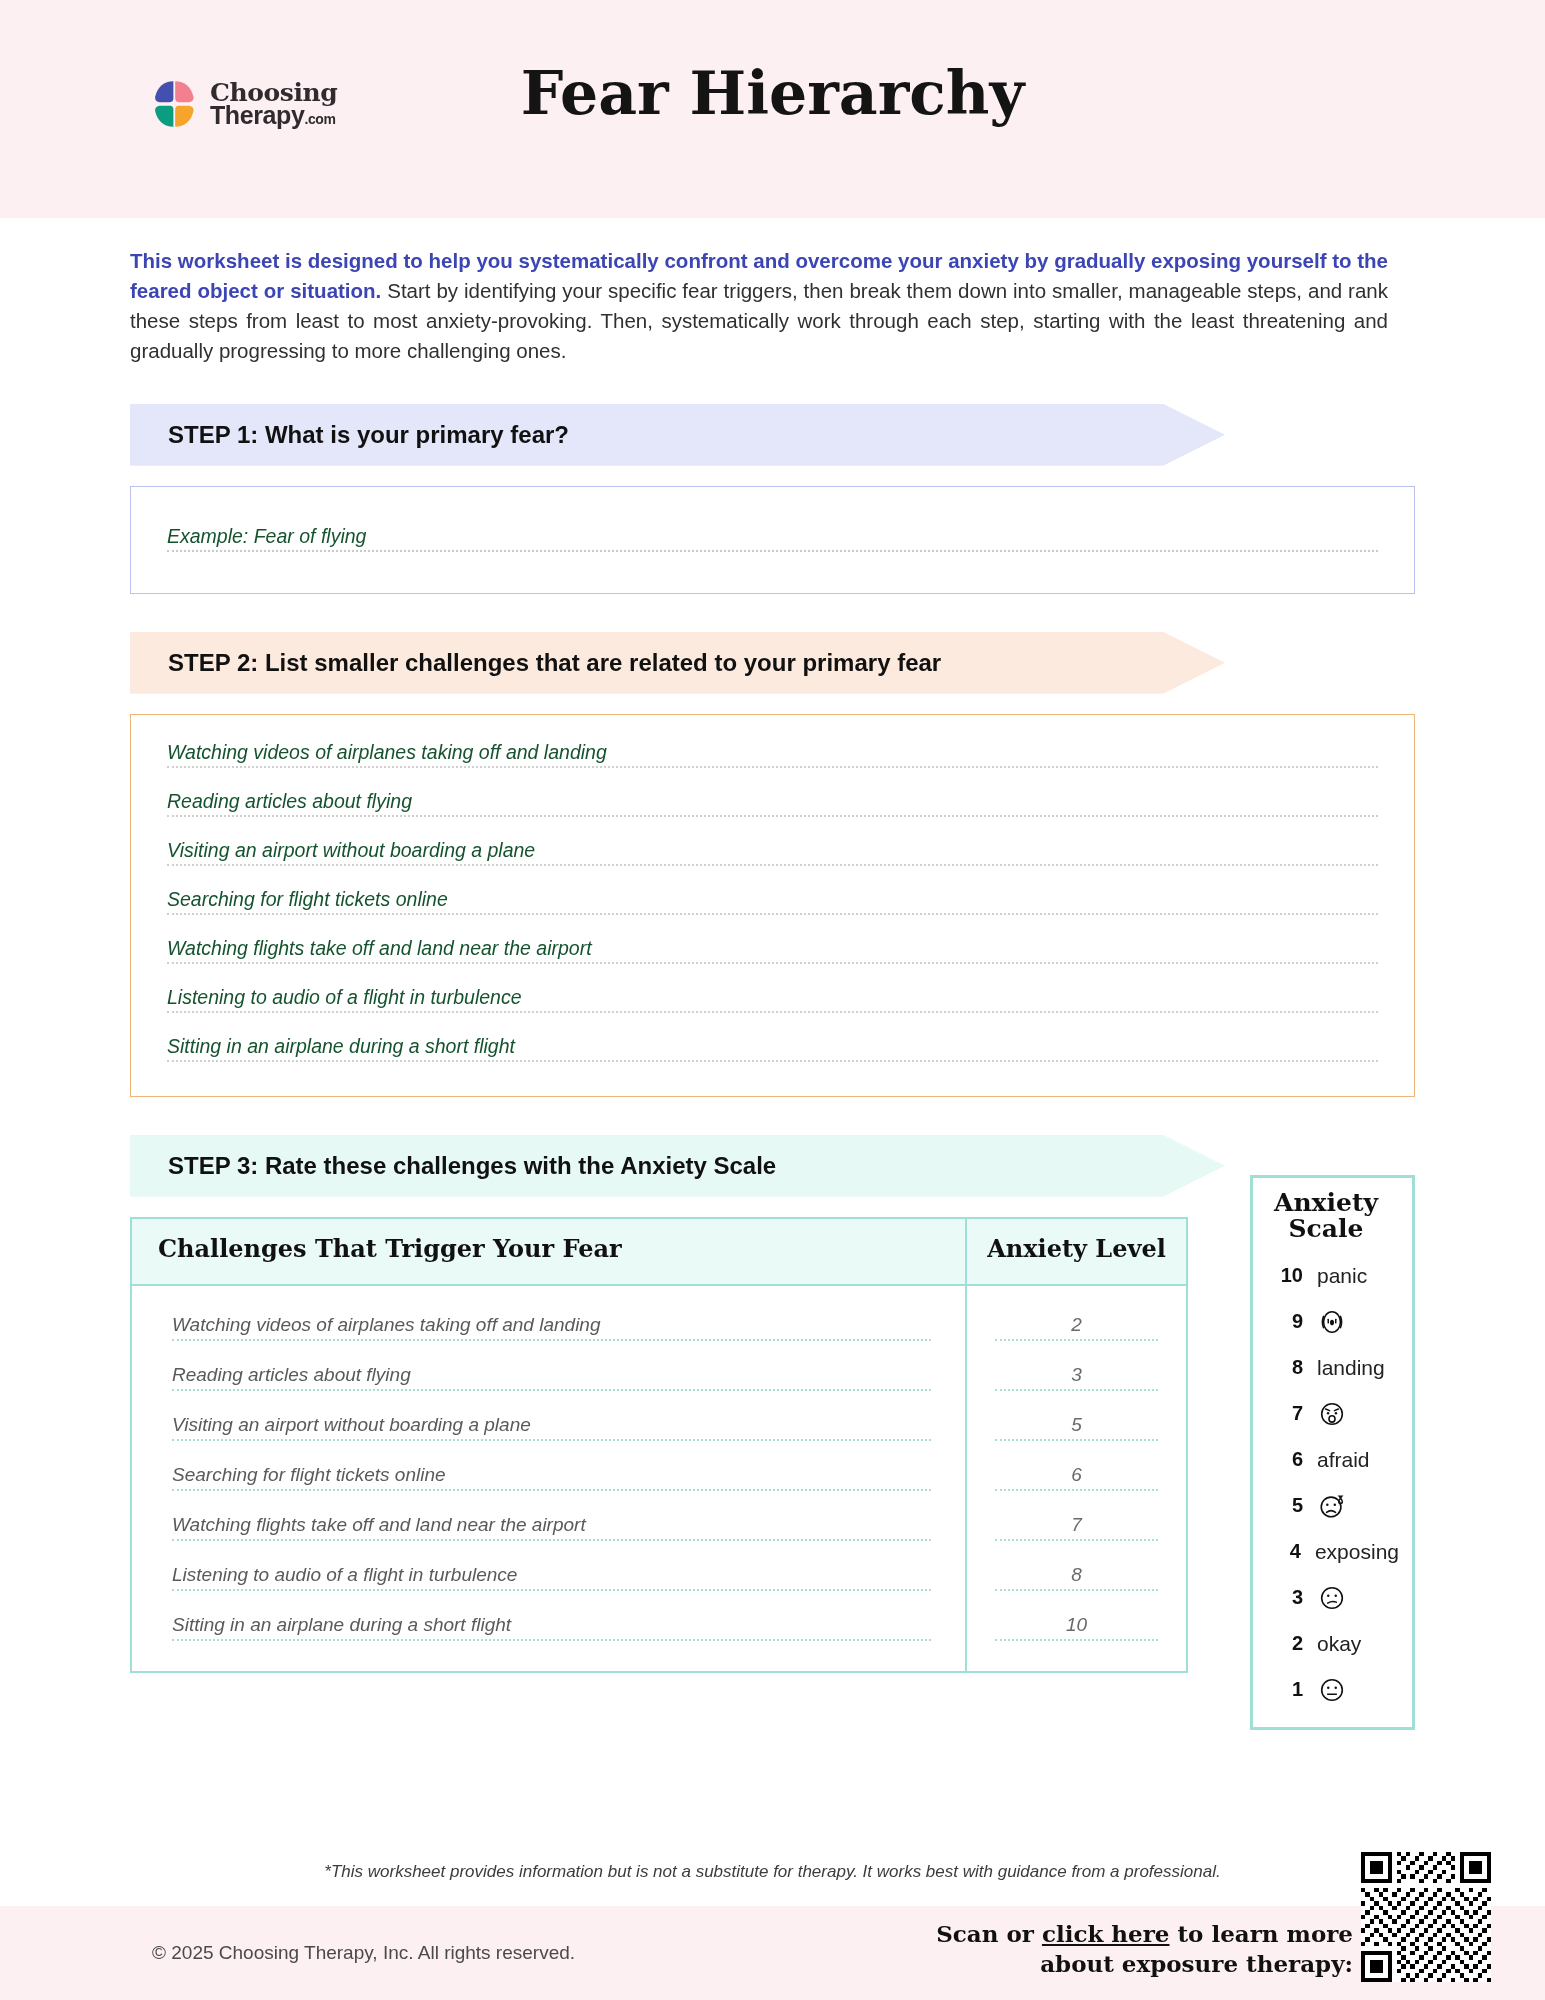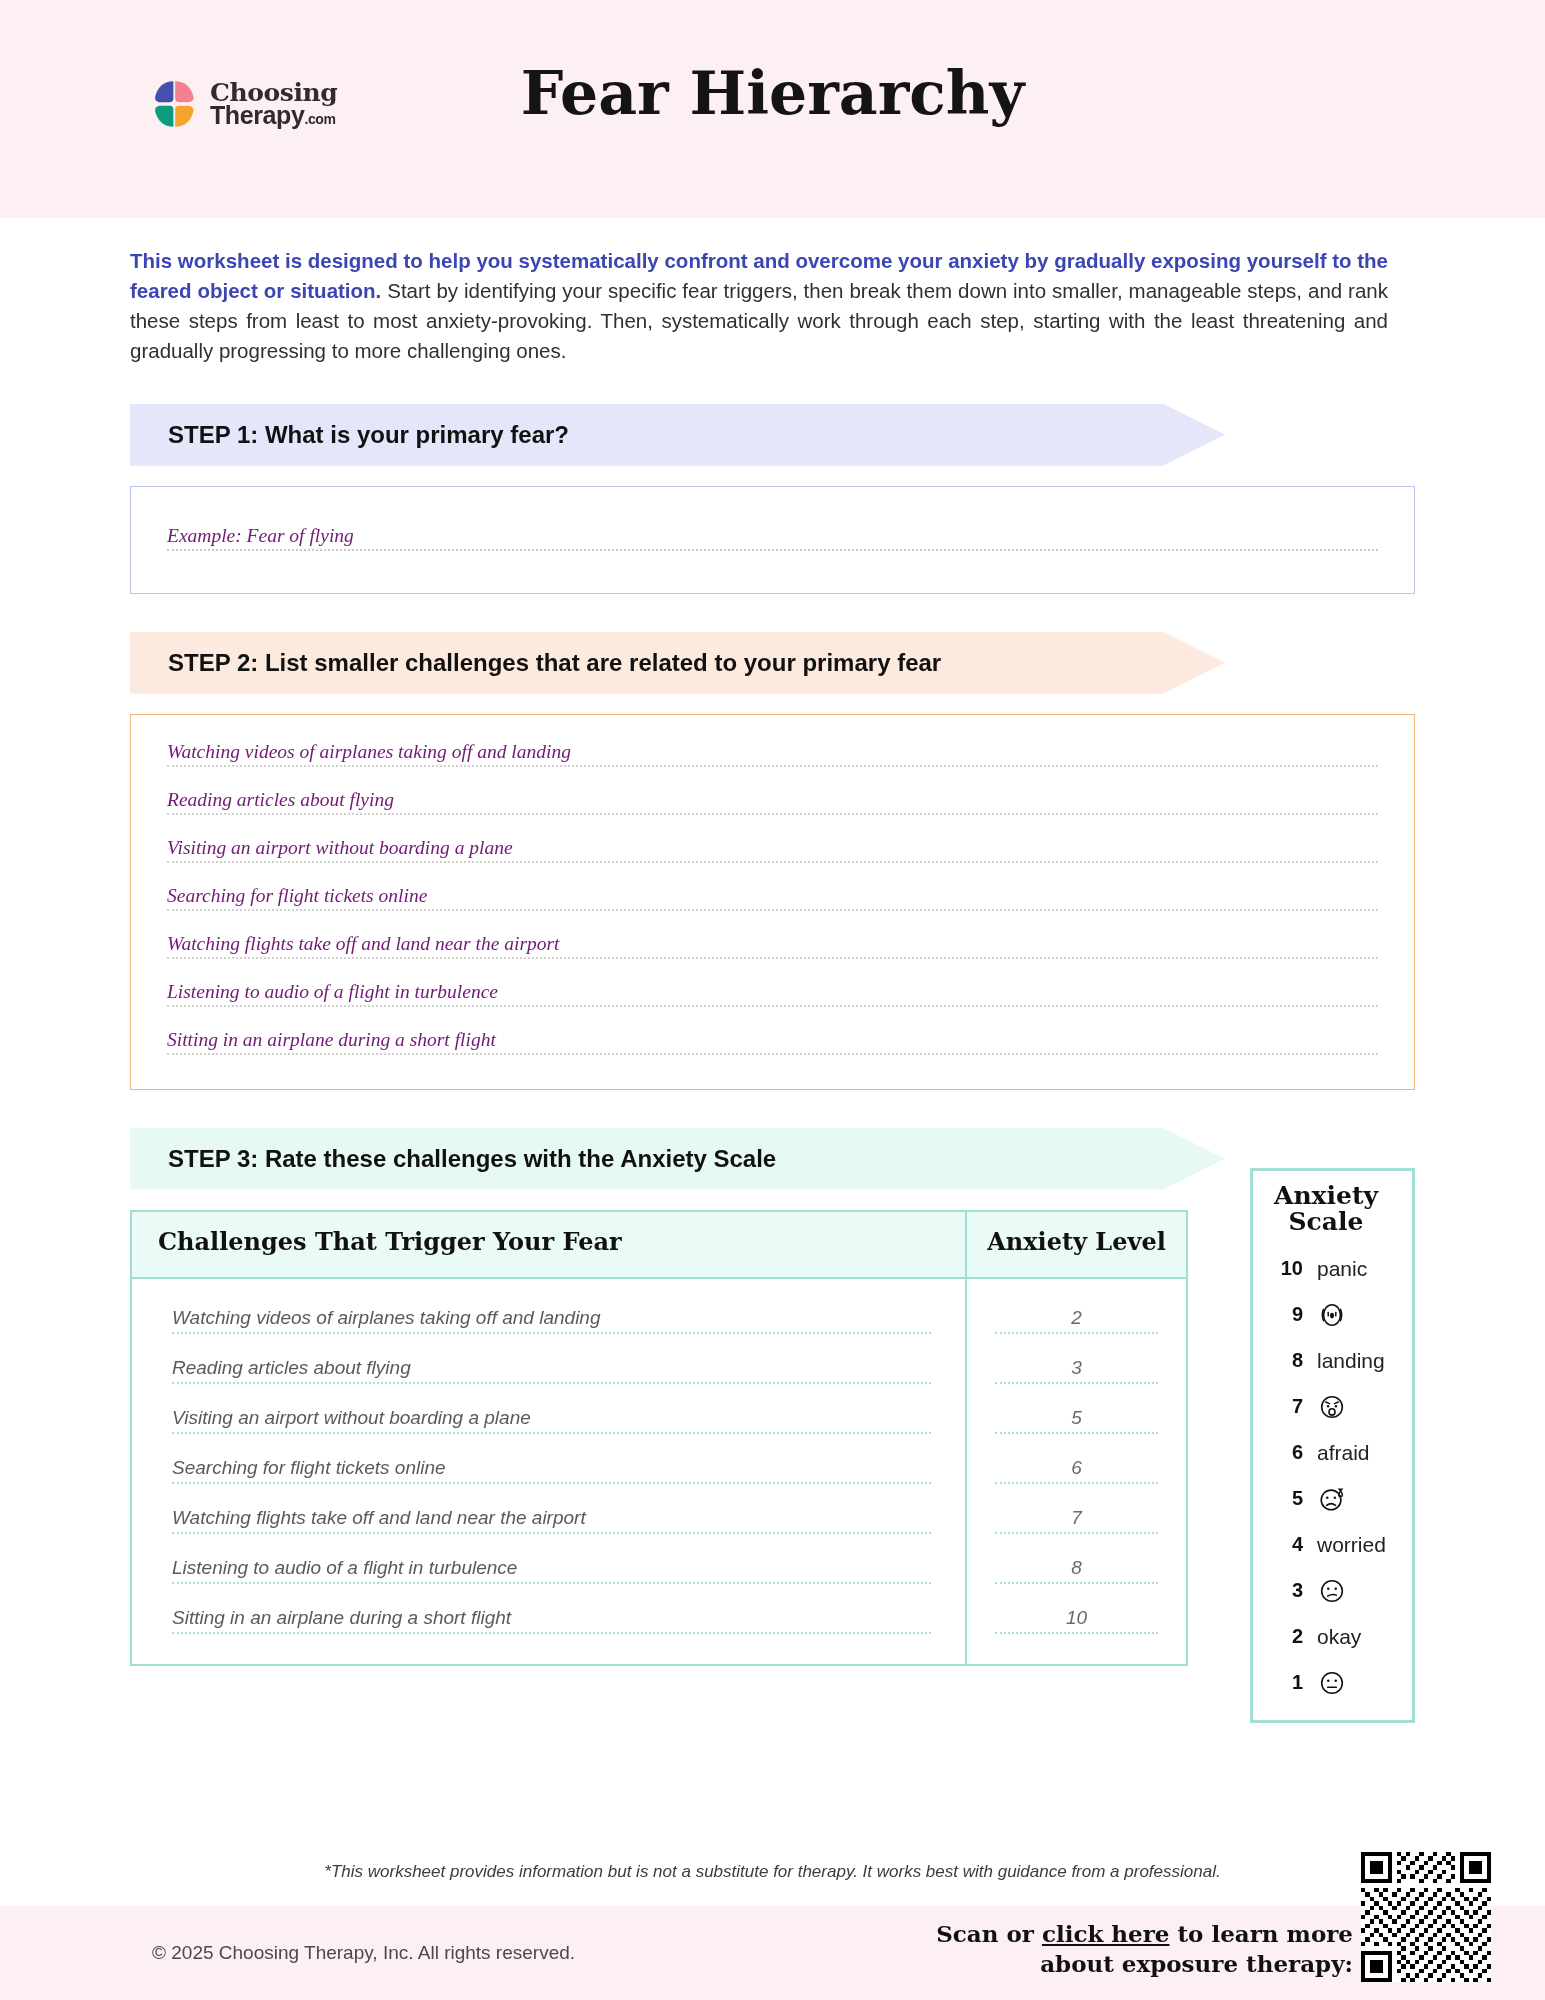--- a/index.html
+++ b/index.html
@@ -55,22 +55,22 @@
   .banner.b3 .shape { background:#e7f9f4; }
 
   
   .box { margin-top: 20px; background:#fff; }
   .box.b1 { border:1.5px solid #b9c2ef; height: 108px; padding: 38px 36px 0 36px; }
   .box.b2 { border:1.5px solid #f0b577; padding: 26px 36px 30px 36px; }
 
   .line-row { position:relative; padding: 0 0 4px 0; margin-bottom: 22px; }
   .line-row:last-child { margin-bottom: 4px; }
   .line-text {
-    font-size: 19.5px; font-style: italic; color:#701a75;
-    font-family:Liberation Serif, serif;
+    font-size: 19.5px; font-style: italic; color:#14532d;
+    font-family:Liberation Sans, sans-serif;
     display:inline-block; position:relative; z-index:2;
     background: transparent; padding-right: 4px;
   }
   .dotline { position:absolute; left:0; right:0; bottom:0; border-bottom: 2px dotted #c9c9c9; }
   .box.b2 .dotline { border-bottom-color:#cfcfcf; }
 
   
   .step3-row { display:flex; align-items:flex-start; gap: 0; position:relative; }
 
   .table-wrap { width: 1058px; margin-top: 20px; border:2px solid #9fdfd6; }
@@ -373,21 +373,21 @@
             <circle cx="15" cy="17" r="10.5" fill="none" stroke="#111" stroke-width="1.7"></circle>
             <circle cx="11" cy="14.6" r="1.3" fill="#111"></circle>
             <circle cx="19" cy="14.6" r="1.3" fill="#111"></circle>
             <path d="M10.2 22.8 Q15 19.2 19.8 22.8" fill="none" stroke="#111" stroke-width="1.7" stroke-linecap="round"></path>
             <path d="M26 5.5 C23.2 9 22.6 10.4 22.6 11.4 a1.9 1.9 0 0 0 3.8 0 c0-1-0.6-2.4-3.4-5.9 Z" fill="none" stroke="#111" stroke-width="1.6" transform="translate(0.6,0)"></path>
           </svg>
         </div>
 
         <div class="scale-row">
           <span class="scale-num">4</span>
-          <span class="scale-word">worried</span>
+          <span class="scale-word">exposing</span>
         </div>
 
         <div class="scale-row">
           <span class="scale-num">3</span>
           <svg class="face" viewBox="0 0 32 32">
             <circle cx="16" cy="16" r="11" fill="none" stroke="#111" stroke-width="1.7"></circle>
             <circle cx="12" cy="13.6" r="1.3" fill="#111"></circle>
             <circle cx="20" cy="13.6" r="1.3" fill="#111"></circle>
             <path d="M11.4 21.4 Q16 18.6 20.6 20.4" fill="none" stroke="#111" stroke-width="1.7" stroke-linecap="round"></path>
           </svg>

